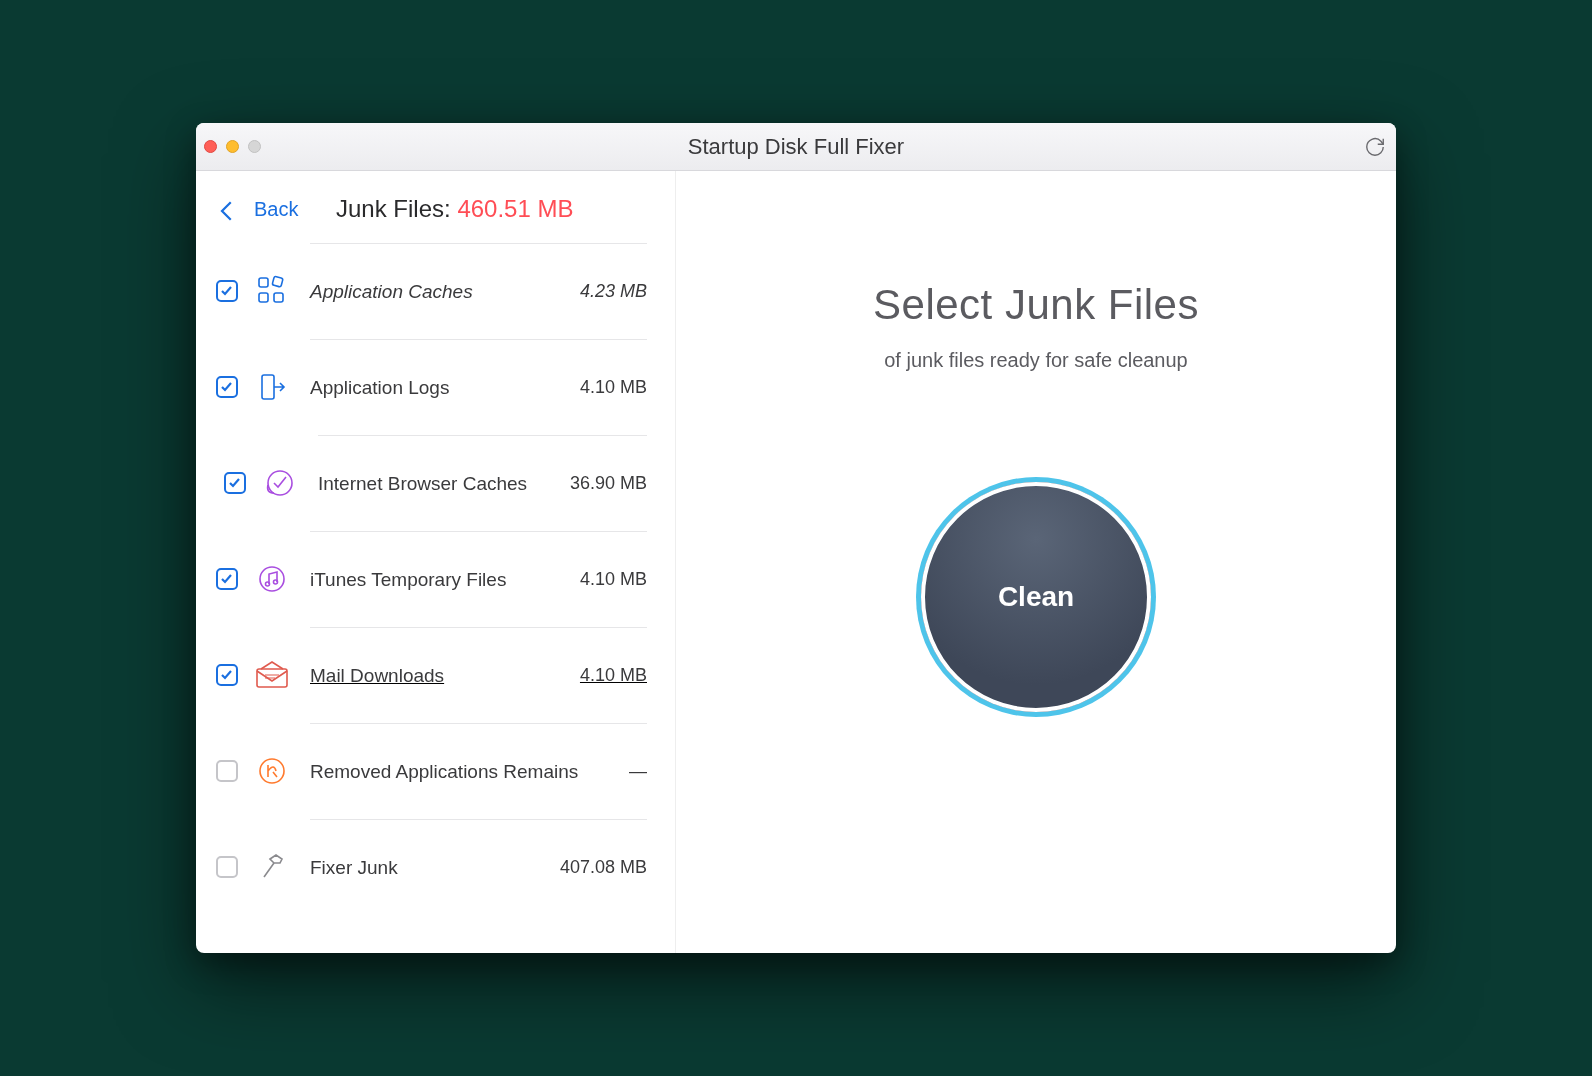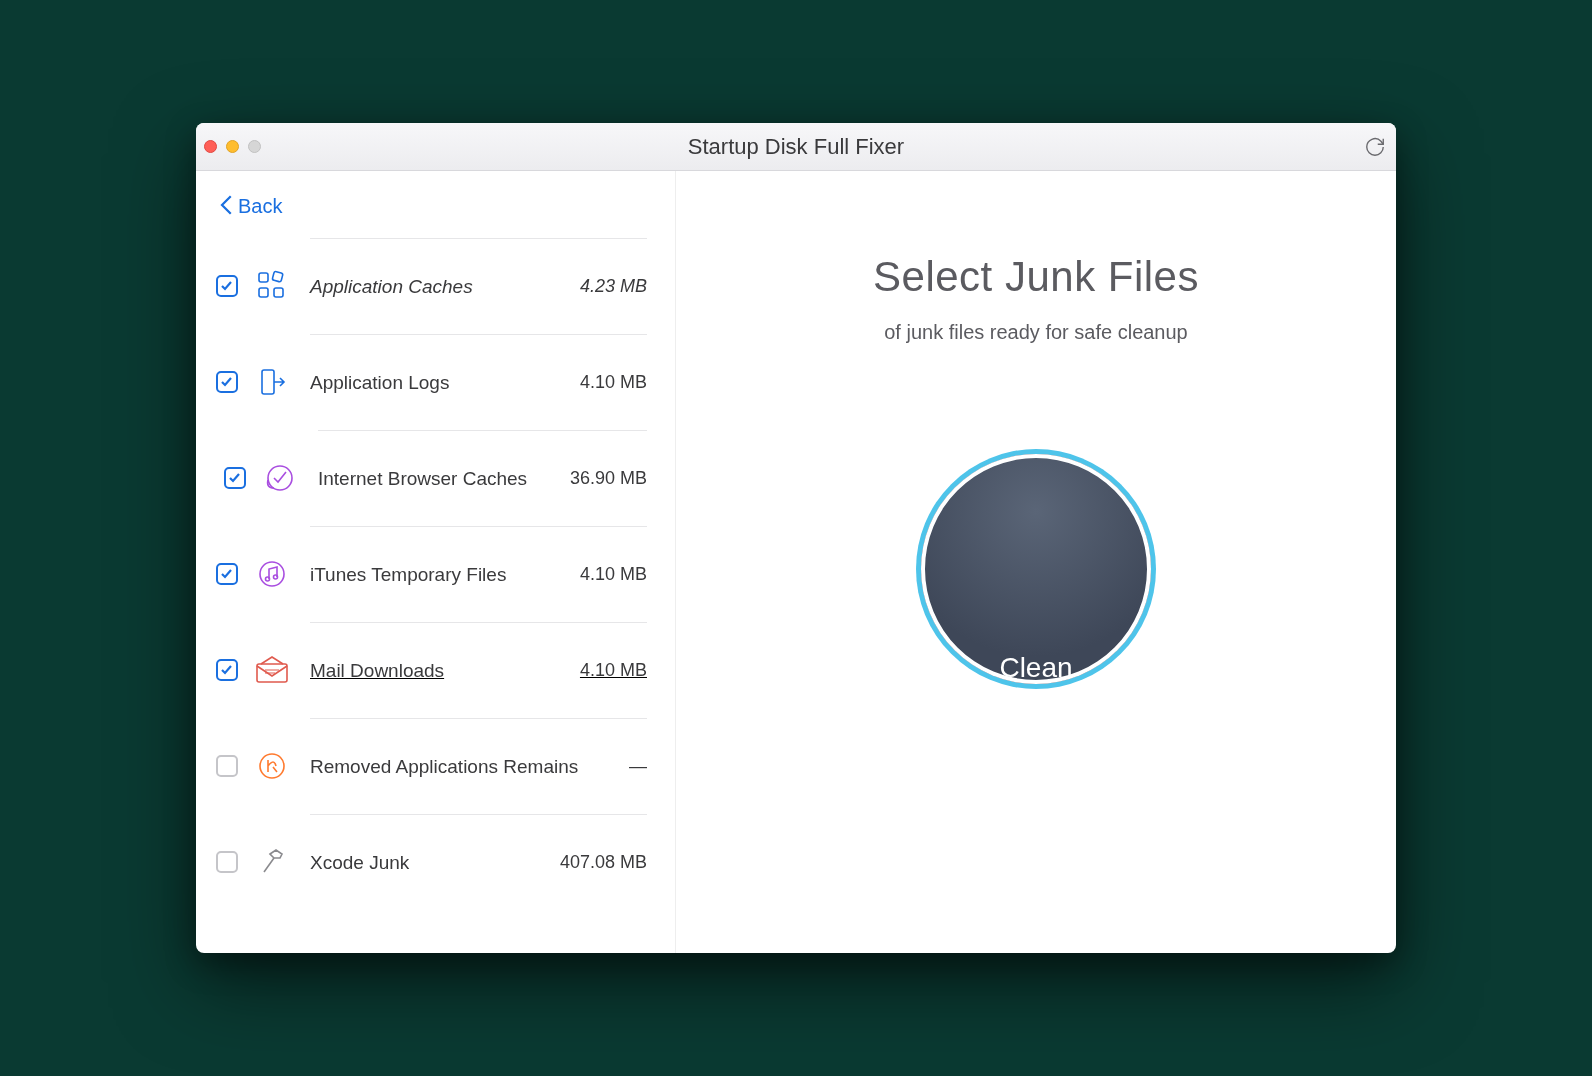--- a/index.html
+++ b/index.html
@@ -55,21 +55,21 @@
     }
     .body { flex: 1; display: flex; }
     .left { width: 480px; border-right: 1px solid #eee; display: flex; flex-direction: column; }
     .header-row {
       display: flex; align-items: center;
       padding: 24px 24px 20px 24px;
     }
     .back {
       color: #1a6fe0;
       font-size: 20px;
-      display: flex; align-items: flex-start; gap: 4px;
+      display: flex; align-items: flex-end; gap: 20px;
       cursor: pointer;
     }
     .junk-total {
       flex: 1;
       text-align: center;
       font-size: 24px;
       font-weight: 300;
       color: #2a2a2c;
       margin-left: -40px;
     }
@@ -110,43 +110,43 @@
     }
     .item-size {
       margin-left: auto;
       font-size: 18px;
       color: #3a3a3c;
       font-weight: 300;
     }
     .right {
       flex: 1;
       display: flex; flex-direction: column; align-items: center;
-      padding-top: 82px;
+      padding-top: 110px;
     }
     .right-title {
       font-size: 42px;
       font-weight: 200;
       color: #5b5b60;
       letter-spacing: 0.5px;
     }
     .right-sub {
       margin-top: 20px;
       font-size: 20px;
       font-weight: 300;
       color: #5b5b60;
     }
     .clean-btn {
       margin-top: 110px;
       width: 230px; height: 230px;
       border-radius: 50%;
       background: radial-gradient(circle at 50% 25%, #5a6577, #3e4758 70%);
-      display: flex; align-items: flex-end; justify-content: center;
+      display: flex; align-items: center; justify-content: center;
       color: #fff;
       font-size: 28px;
-      font-weight: 400;
+      font-weight: 700;
       cursor: pointer;
       box-shadow: inset 0 0 0 4px #fff, 0 0 0 5px #4ec4ea;
     }
   </style>
 </head>
 <body>
 
 <div class="window">
   <div class="titlebar">
     <div class="traffic">
@@ -168,20 +168,23 @@
 
   <div class="body">
     <div class="left">
       <div class="header-row">
         <div class="back">
           <svg width="14" height="20" viewBox="0 0 10 16" fill="none" stroke="#1a6fe0" stroke-width="1.8">
               <path d="M8 1 L1 8 L8 15"></path>
             </svg>
           <span>Back</span>
         </div>
+        <div class="junk-total">
+          <span>Junk Files: </span><span class="size">460.51 MB</span>
+        </div>
       </div>
       <div class="list" id="junk-list">
           <div class="item" style="position: relative;">
             <div class="checkbox checked">
               <svg width="14" height="14" viewBox="0 0 14 14" fill="none" stroke="#1a6fe0" stroke-width="2.2">
                 <path d="M2 7 l3 3 6-7"></path>
               </svg>
             </div>
             <div class="icon-slot">
               <svg width="32" height="32" viewBox="0 0 32 32">
@@ -284,21 +287,21 @@
           </div>
           <div class="item" style="position: relative;">
             <div class="checkbox unchecked"></div>
             <div class="icon-slot">
               <svg width="32" height="32" viewBox="0 0 32 32">
                 <path d="M8 26 l10-14" stroke="#8a8a8e" stroke-width="1.6" fill="none"></path>
                 <path d="M14 8 l6-4 6 4 -2 4 -6 0 z" stroke="#8a8a8e" stroke-width="1.6" fill="none"></path>
               </svg>
             </div>
             <div class="item-inner" style="margin-left: 18px;">
-              <div class="item-label">Xcode Junk</div>
+              <div class="item-label">Fixer Junk</div>
               <div class="item-size">407.08 MB</div>
             </div>
           </div>
         </div>
     </div>
 
     <div class="right">
       <div class="right-title">Select Junk Files</div>
       <div class="right-sub">of junk files ready for safe cleanup</div>
       <div class="clean-btn">

